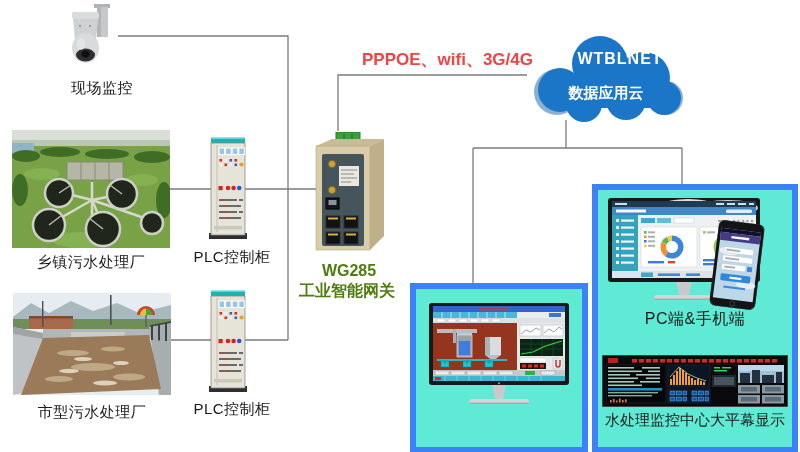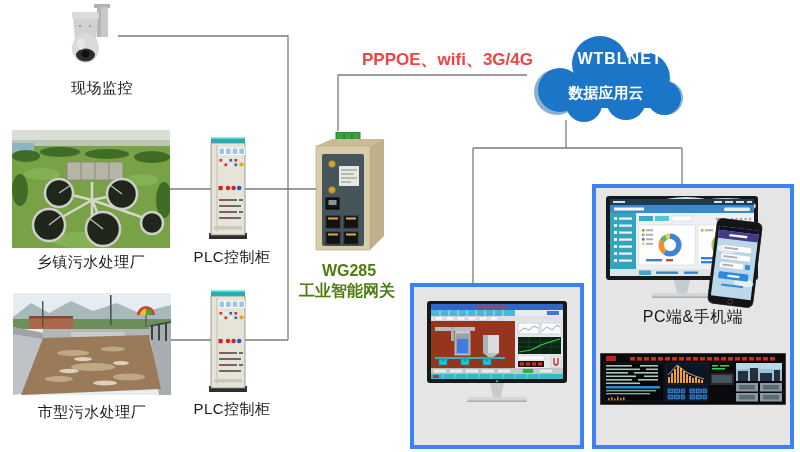--- a/index.html
+++ b/index.html
@@ -8,21 +8,21 @@
   .abs{position:absolute;}
   .node-label{position:absolute;text-align:center;font-weight:400;color:#1a1a1a;
               font-size:15px;letter-spacing:0.5px;white-space:nowrap;}
   .uplink-label{position:absolute;font-weight:700;color:#ef4444;font-size:17px;text-align:right;}
   .gw-label{position:absolute;text-align:center;font-weight:700;color:#4d7c0f;font-size:16px;line-height:20px;}
   .cloud-text{position:absolute;left:526px;top:28px;width:160px;height:96px;display:flex;
               flex-direction:column;align-items:center;justify-content:center;color:#fff;
               font-weight:800;z-index:3;}
   .cloud-text .l1{font-size:16px;letter-spacing:1px;margin-left:28px;}
   .cloud-text .l2{font-size:15px;margin-top:16px;}
-  .group-box{position:absolute;background:#e5e5e5;border:4px solid #3b82f6;z-index:2;}
+  .group-box{position:absolute;background:#5eead4;border:6px solid #3b82f6;z-index:2;}
   svg{display:block;}
   .z2{z-index:2;}
   .z1{z-index:1;}
 </style>
 </head>
 <body>
 
 <div id="canvas">
 
   <svg class="abs z1" width="800" height="452" viewBox="0 0 800 452" style="left:0;top:0;">
@@ -610,15 +610,16 @@
         <rect x="136" y="40" width="22" height="8.5"></rect>
           <rect x="160" y="40" width="22" height="8.5"></rect>
       </g>
       <g fill="#5a6a76">
         <rect x="139" y="32" width="16" height="4.5"></rect>
           <rect x="163" y="32" width="16" height="4.5"></rect>
         <rect x="139" y="42" width="16" height="4.5"></rect>
           <rect x="163" y="42" width="16" height="4.5"></rect>
       </g>
     </svg>
+    <div class="node-label" style="left:2px;top:221px;width:190px;font-size:15px;letter-spacing:0;">水处理监控中心大平幕显示</div>
   </div>
 
 </div>
 
 </body></html>

